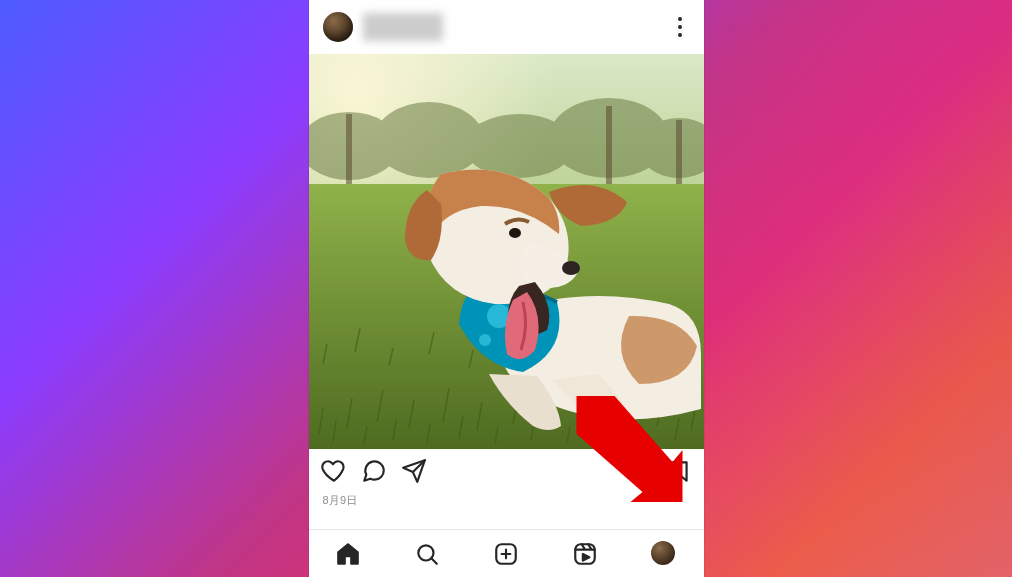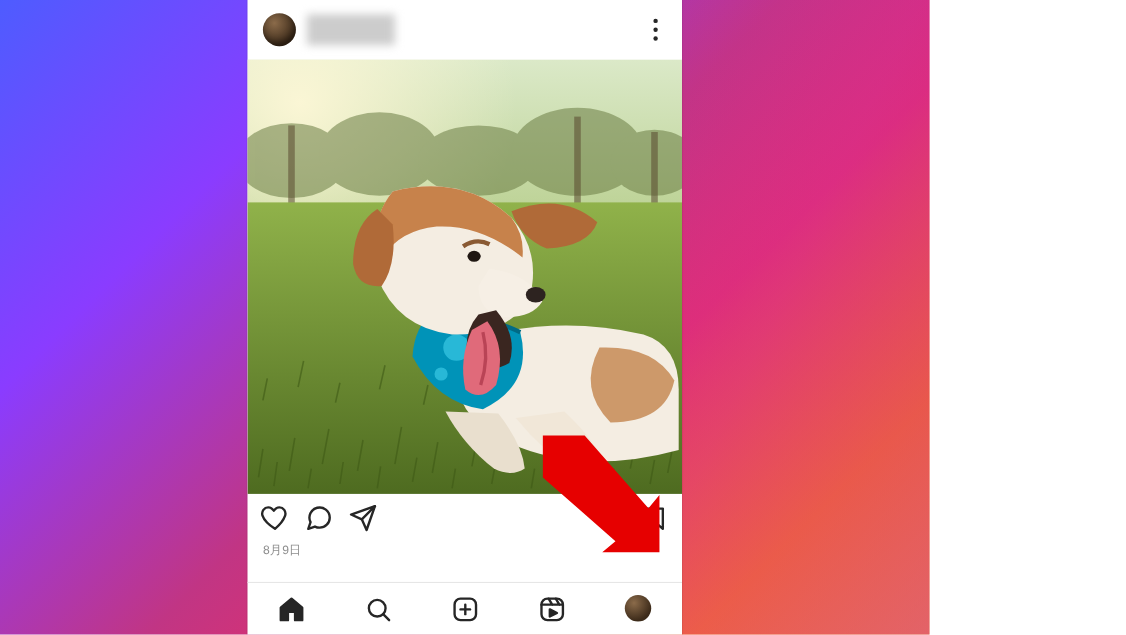--- a/index.html
+++ b/index.html
@@ -1,19 +1,19 @@
 <!DOCTYPE html>
 <html><head>
   <meta charset="utf-8">
   <style>
     * { margin: 0; padding: 0; box-sizing: border-box; }
     html, body { width: 1024px; height: 577px; overflow: hidden; font-family: -apple-system, Helvetica, Arial, sans-serif; }
 
     .canvas {
-      width: 845px; height: 577px; position: relative;
+      width: 1012px; height: 577px; position: relative;
       background: linear-gradient(135deg,#4e5cff 0%,#8a3cff 25%,#c13584 50%,#e1306c 65%,#fd7e14 85%,#f99b42 100%);
       display: flex; justify-content: center; align-items: flex-start;
     }
     
     .canvas::after {
       content:""; position:absolute; inset:0;
       background: linear-gradient(115deg, rgba(255,70,200,0) 55%, rgba(210,40,170,.35) 75%, rgba(200,30,150,.45) 100%);
       pointer-events:none;
     }
 

